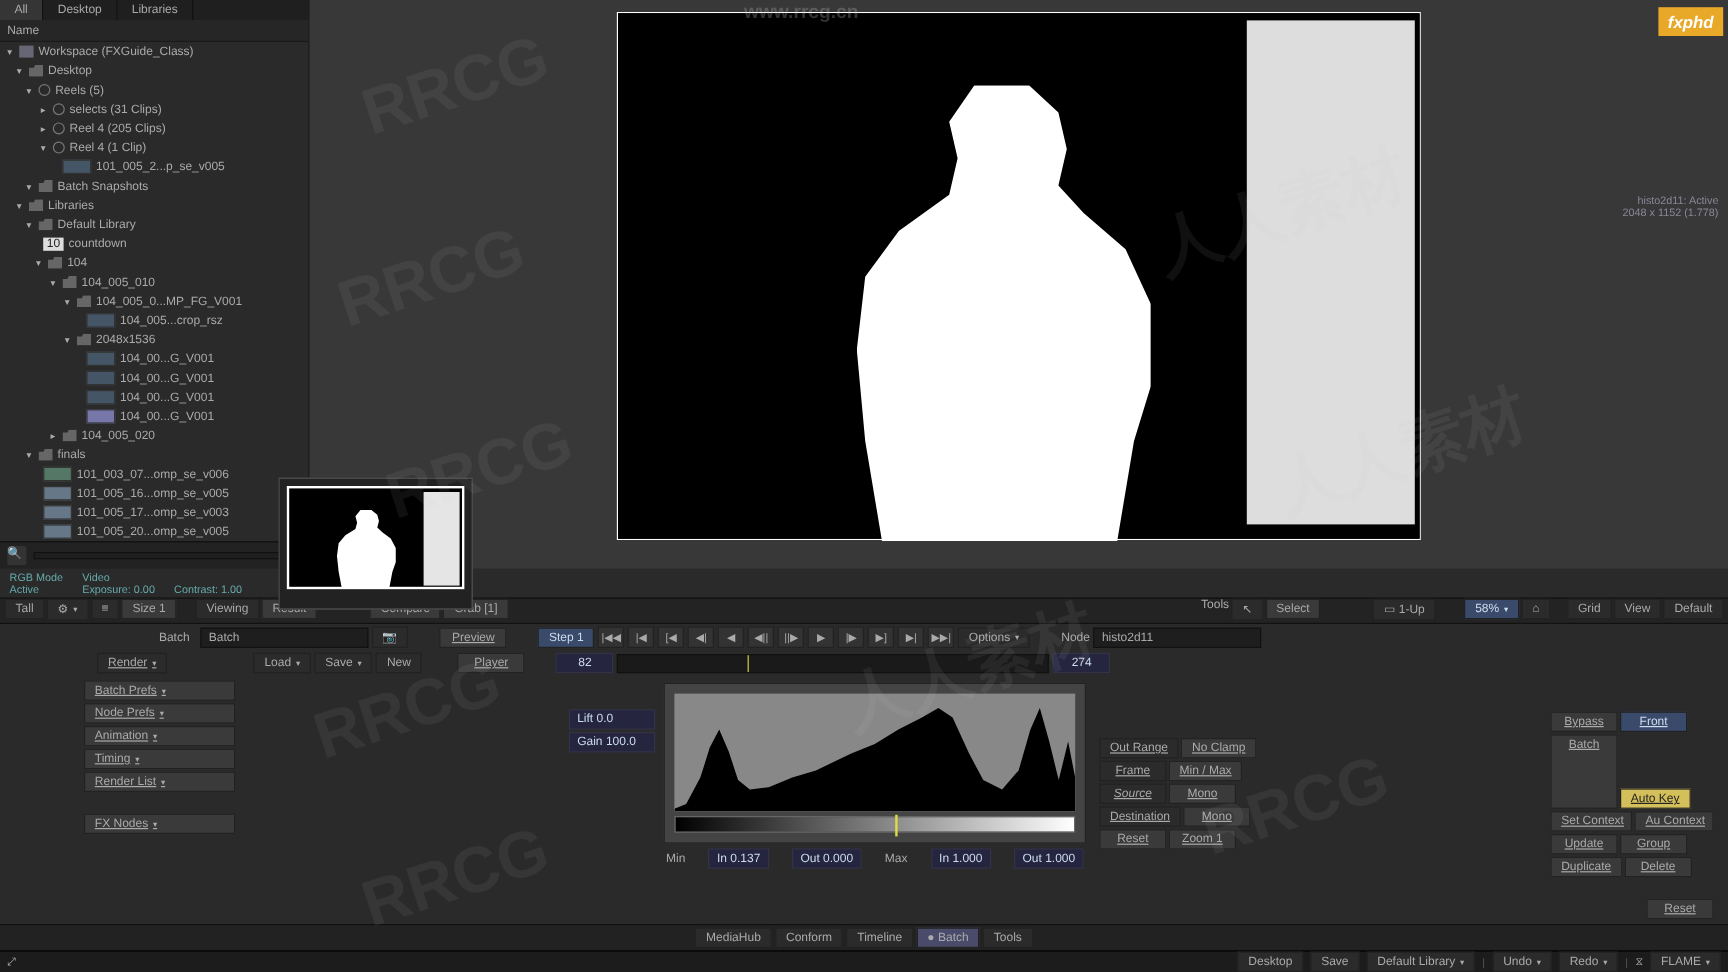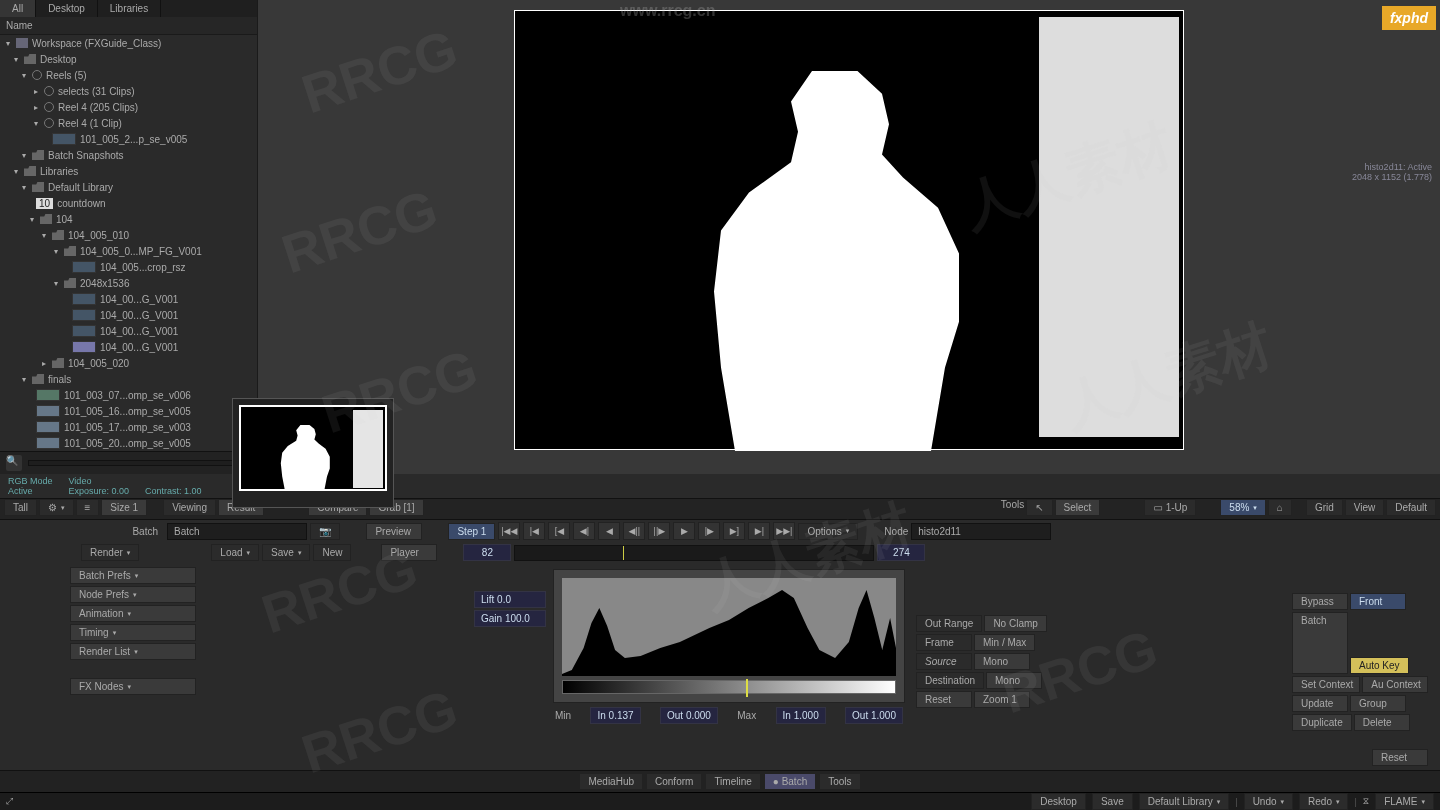--- a/index.html
+++ b/index.html
@@ -53,21 +53,21 @@
 
 .info { display:flex; padding:2px 8px; gap:16px; color:#6aa; background:#2a2a2a; font-size:9px; }
 
 
 .vbar { display:flex; align-items:flex-start; background:#232323; height:22px; border-top:1px solid #111; border-bottom:1px solid #111; gap:2px; padding:0 4px; }
 .btn { background:#3a3a3a; padding:2px 8px; border:1px solid #222; cursor:pointer; font-size:10px; white-space:nowrap; }
 .btn.dark { background:#2b2b2b; }
 .btn.blue { background:#3a4a6a; color:#cde; }
 .btn.sel { background:#4a4a6a; }
 .btn.yellow { background:#d4c05a; color:#222;margin-top:45px; }
-.btn.w { min-width:56px; text-align:left; }
+.btn.w { min-width:56px; text-align:center;text-decoration:underline; }
 .spacer { flex:1; }
 .drop { display:flex; align-items:center; }
 .drop::after { content:"▾"; margin-left:4px; font-size:7px; }
 
 
 .lower { background:#2a2a2a; display:flex; flex-direction:column; }
 .row { display:flex; align-items:center; gap:3px; padding:2px 4px; }
 .field { background:#1e1e1e; padding:2px 6px; border:1px solid #111; min-width:50px; }
 .num { background:#252540; border:1px solid #334; padding:2px 6px; min-width:48px; text-align:center; color:#cde; }
 .tbtn { width:22px; height:18px; background:#333; border:1px solid #222; display:flex; align-items:center; justify-content:center; font-size:9px; }

